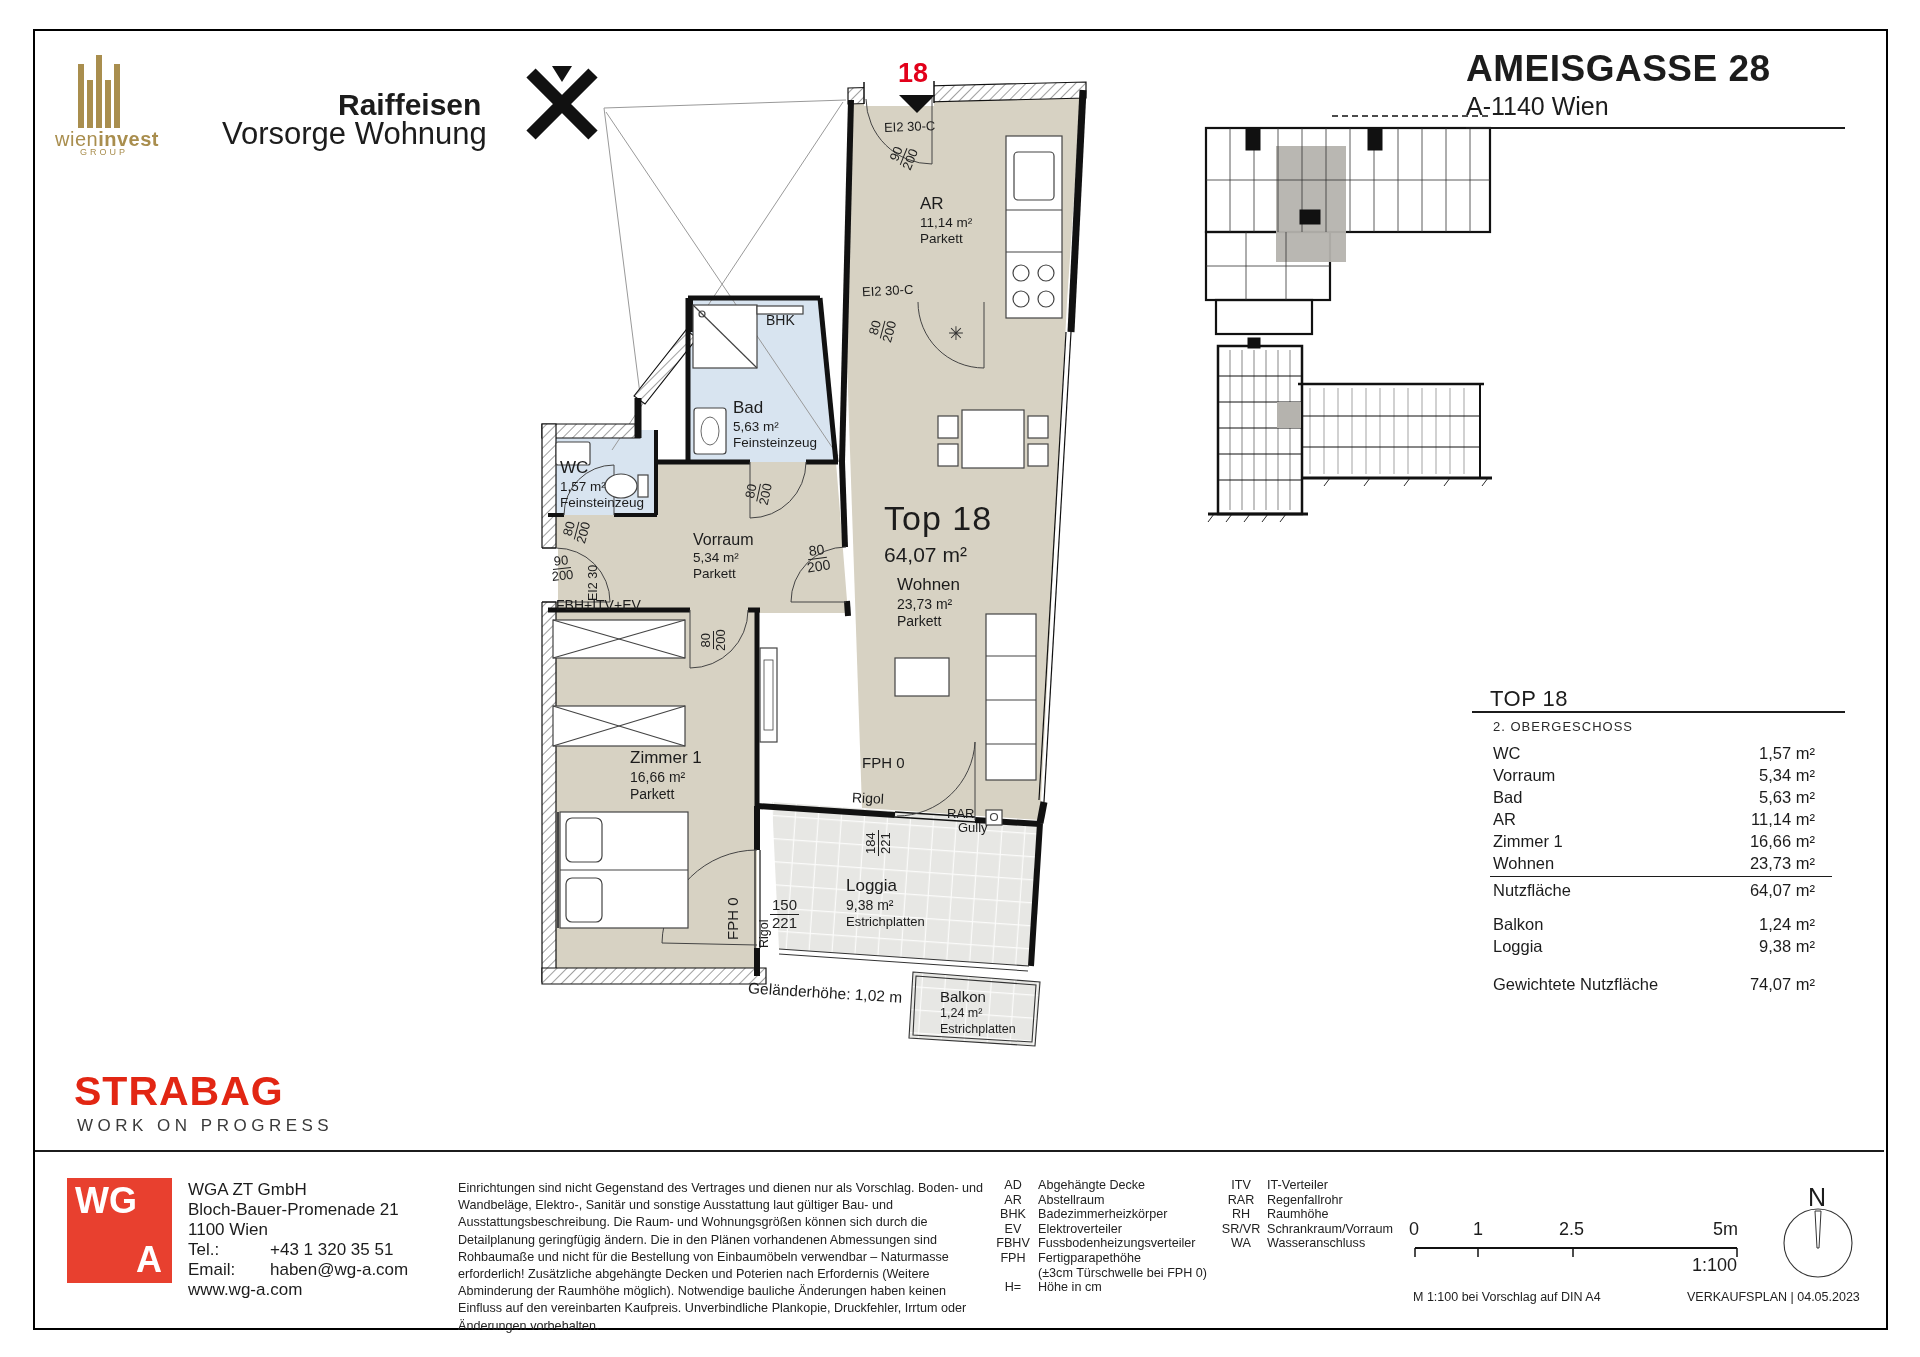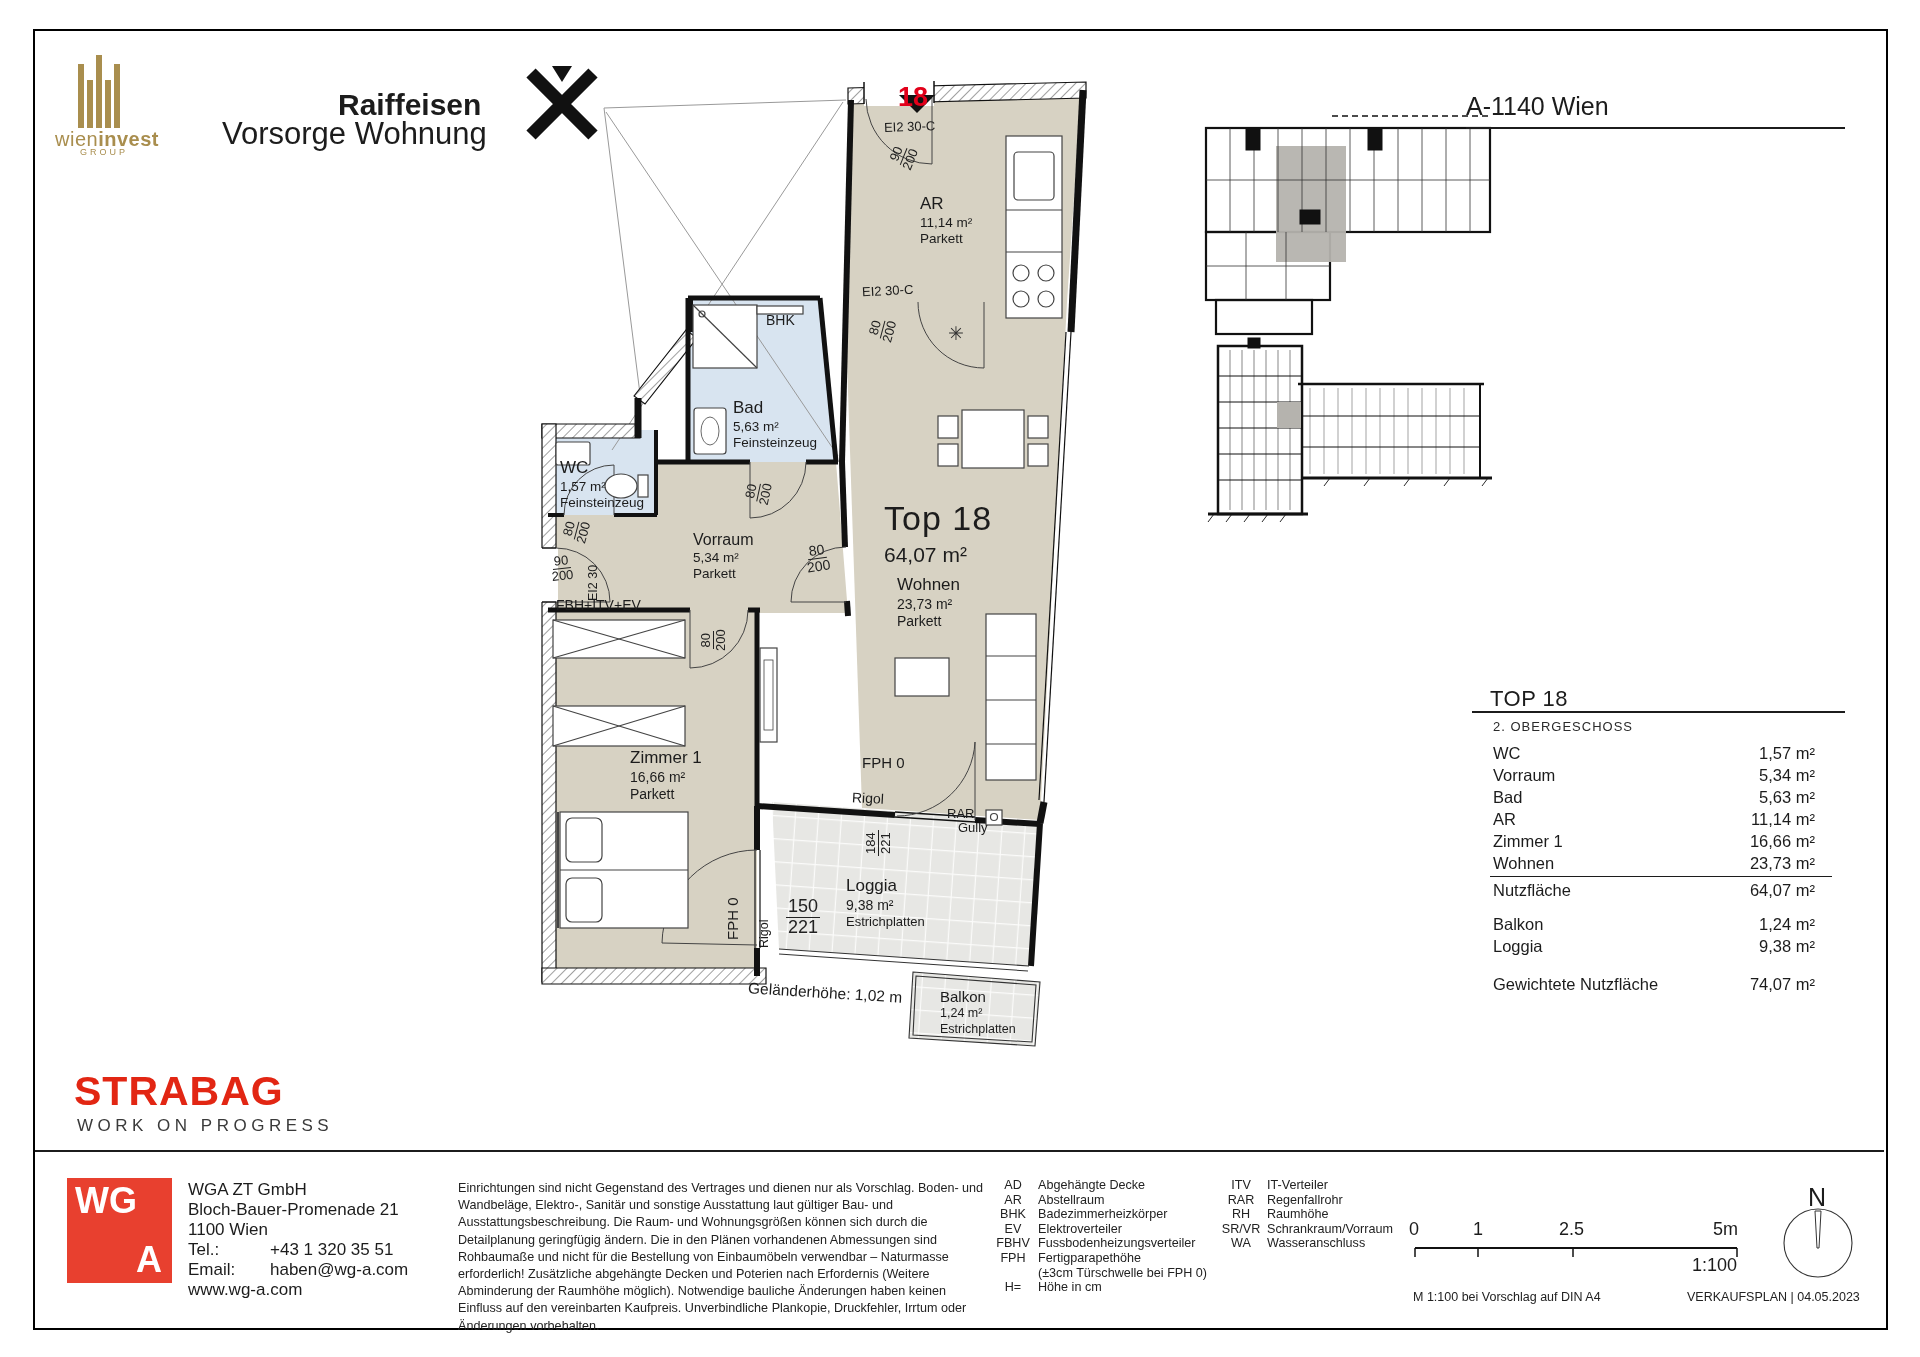--- a/index.html
+++ b/index.html
@@ -19,21 +19,21 @@
   .hline{position:absolute;background:#1c1c1c;}
   
   .room{position:absolute;line-height:1.22;white-space:nowrap;}
   .room .nm{font-size:17px;}
   .room .a2{font-size:13.5px;}
   .room .fl{font-size:13.5px;}
   .small-lb{position:absolute;font-size:13px;white-space:nowrap;}
   .frac{position:absolute;display:inline-flex;flex-direction:column;align-items:center;font-size:13px;line-height:1.1;color:#222;}
   .frac .n1{border-bottom:1.2px solid #222;padding:0 2px;}
   .vrot{transform-origin:0 0;transform:rotate(-90deg);}
-  .marker18{position:absolute;font-size:27px;font-weight:600;color:#e2001a;margin-top:24px;}
+  .marker18{position:absolute;font-size:27px;font-weight:600;color:#e2001a;}
   .t18{font-size:34px;letter-spacing:1px;}
   .t18a{font-size:21px;margin-top:3px;}
   .wohnen-ind{margin-left:13px;margin-top:7px;}
   
   .sum-title{font-size:22px;letter-spacing:.5px;}
   .sum-floor{font-size:13px;letter-spacing:1px;color:#2a2a2a;}
   .srow{position:absolute;left:1493px;width:322px;display:flex;justify-content:space-between;font-size:16.5px;}
   
   .strabag{font-size:41px;font-weight:700;color:#e22613;letter-spacing:1px;}
   .strabag-tag{font-size:17px;letter-spacing:4.5px;color:#3a3a3a;margin-top:2px;}
@@ -320,20 +320,21 @@
 
   <div class="abs nowrap" style="left:55px;top:128px">
     <span class="wi-name"><span>wien</span><b>invest</b></span>
   </div>
   <div class="abs wi-group" style="left:80px;top:147px">GROUP</div>
 
   <div class="abs rf1" style="left:338px;top:88px">Raiffeisen</div>
   <div class="abs rf2" style="left:222px;top:116px">Vorsorge Wohnung</div>
   <div class="abs rf-box" style="left:513px;top:57px;z-index:-1"></div>
 
+  <div class="abs title" style="left:1466px;top:48px">AMEISGASSE 28</div>
   <div class="abs subtitle" style="left:1466px;top:92px">A-1140 Wien</div>
   <div class="hline" style="left:1466px;top:127px;width:379px;height:2px"></div>
 
   <div class="marker18" style="left:898px;top:58px">18</div>
   <div class="small-lb" style="left:884px;top:119px;transform:rotate(-2deg)">EI2 30-C</div>
   <div class="frac" style="left:893px;top:142px;transform:rotate(-68deg)">
     <span class="n1">90</span>
       <span>200</span>
   </div>
 
@@ -414,21 +415,21 @@
   <div class="small-lb" style="left:852px;top:790px;font-size:14px;transform:rotate(3deg)">Rigol</div>
   <div class="frac vrot" style="left:864px;top:856px">
     <span class="n1">184</span>
       <span>221</span>
   </div>
   <div class="small-lb" style="left:947px;top:806px">RAR</div>
   <div class="small-lb" style="left:958px;top:820px">Gully</div>
 
   <div class="small-lb vrot" style="left:724px;top:940px;font-size:15px">FPH 0</div>
   <div class="small-lb vrot" style="left:757px;top:948px;font-size:12.5px">Rigol</div>
-  <div class="frac" style="left:786px;top:897px;font-size:18px">
+  <div class="frac" style="left:770px;top:897px;font-size:15px">
     <span class="n1">150</span>
       <span>221</span>
   </div>
 
   <div class="room" style="left:846px;top:876px">
     <div class="nm">Loggia</div>
     <div class="a2" style="font-size:14px">9,38 m²</div>
     <div class="fl" style="font-size:13px">Estrichplatten</div>
   </div>
 

